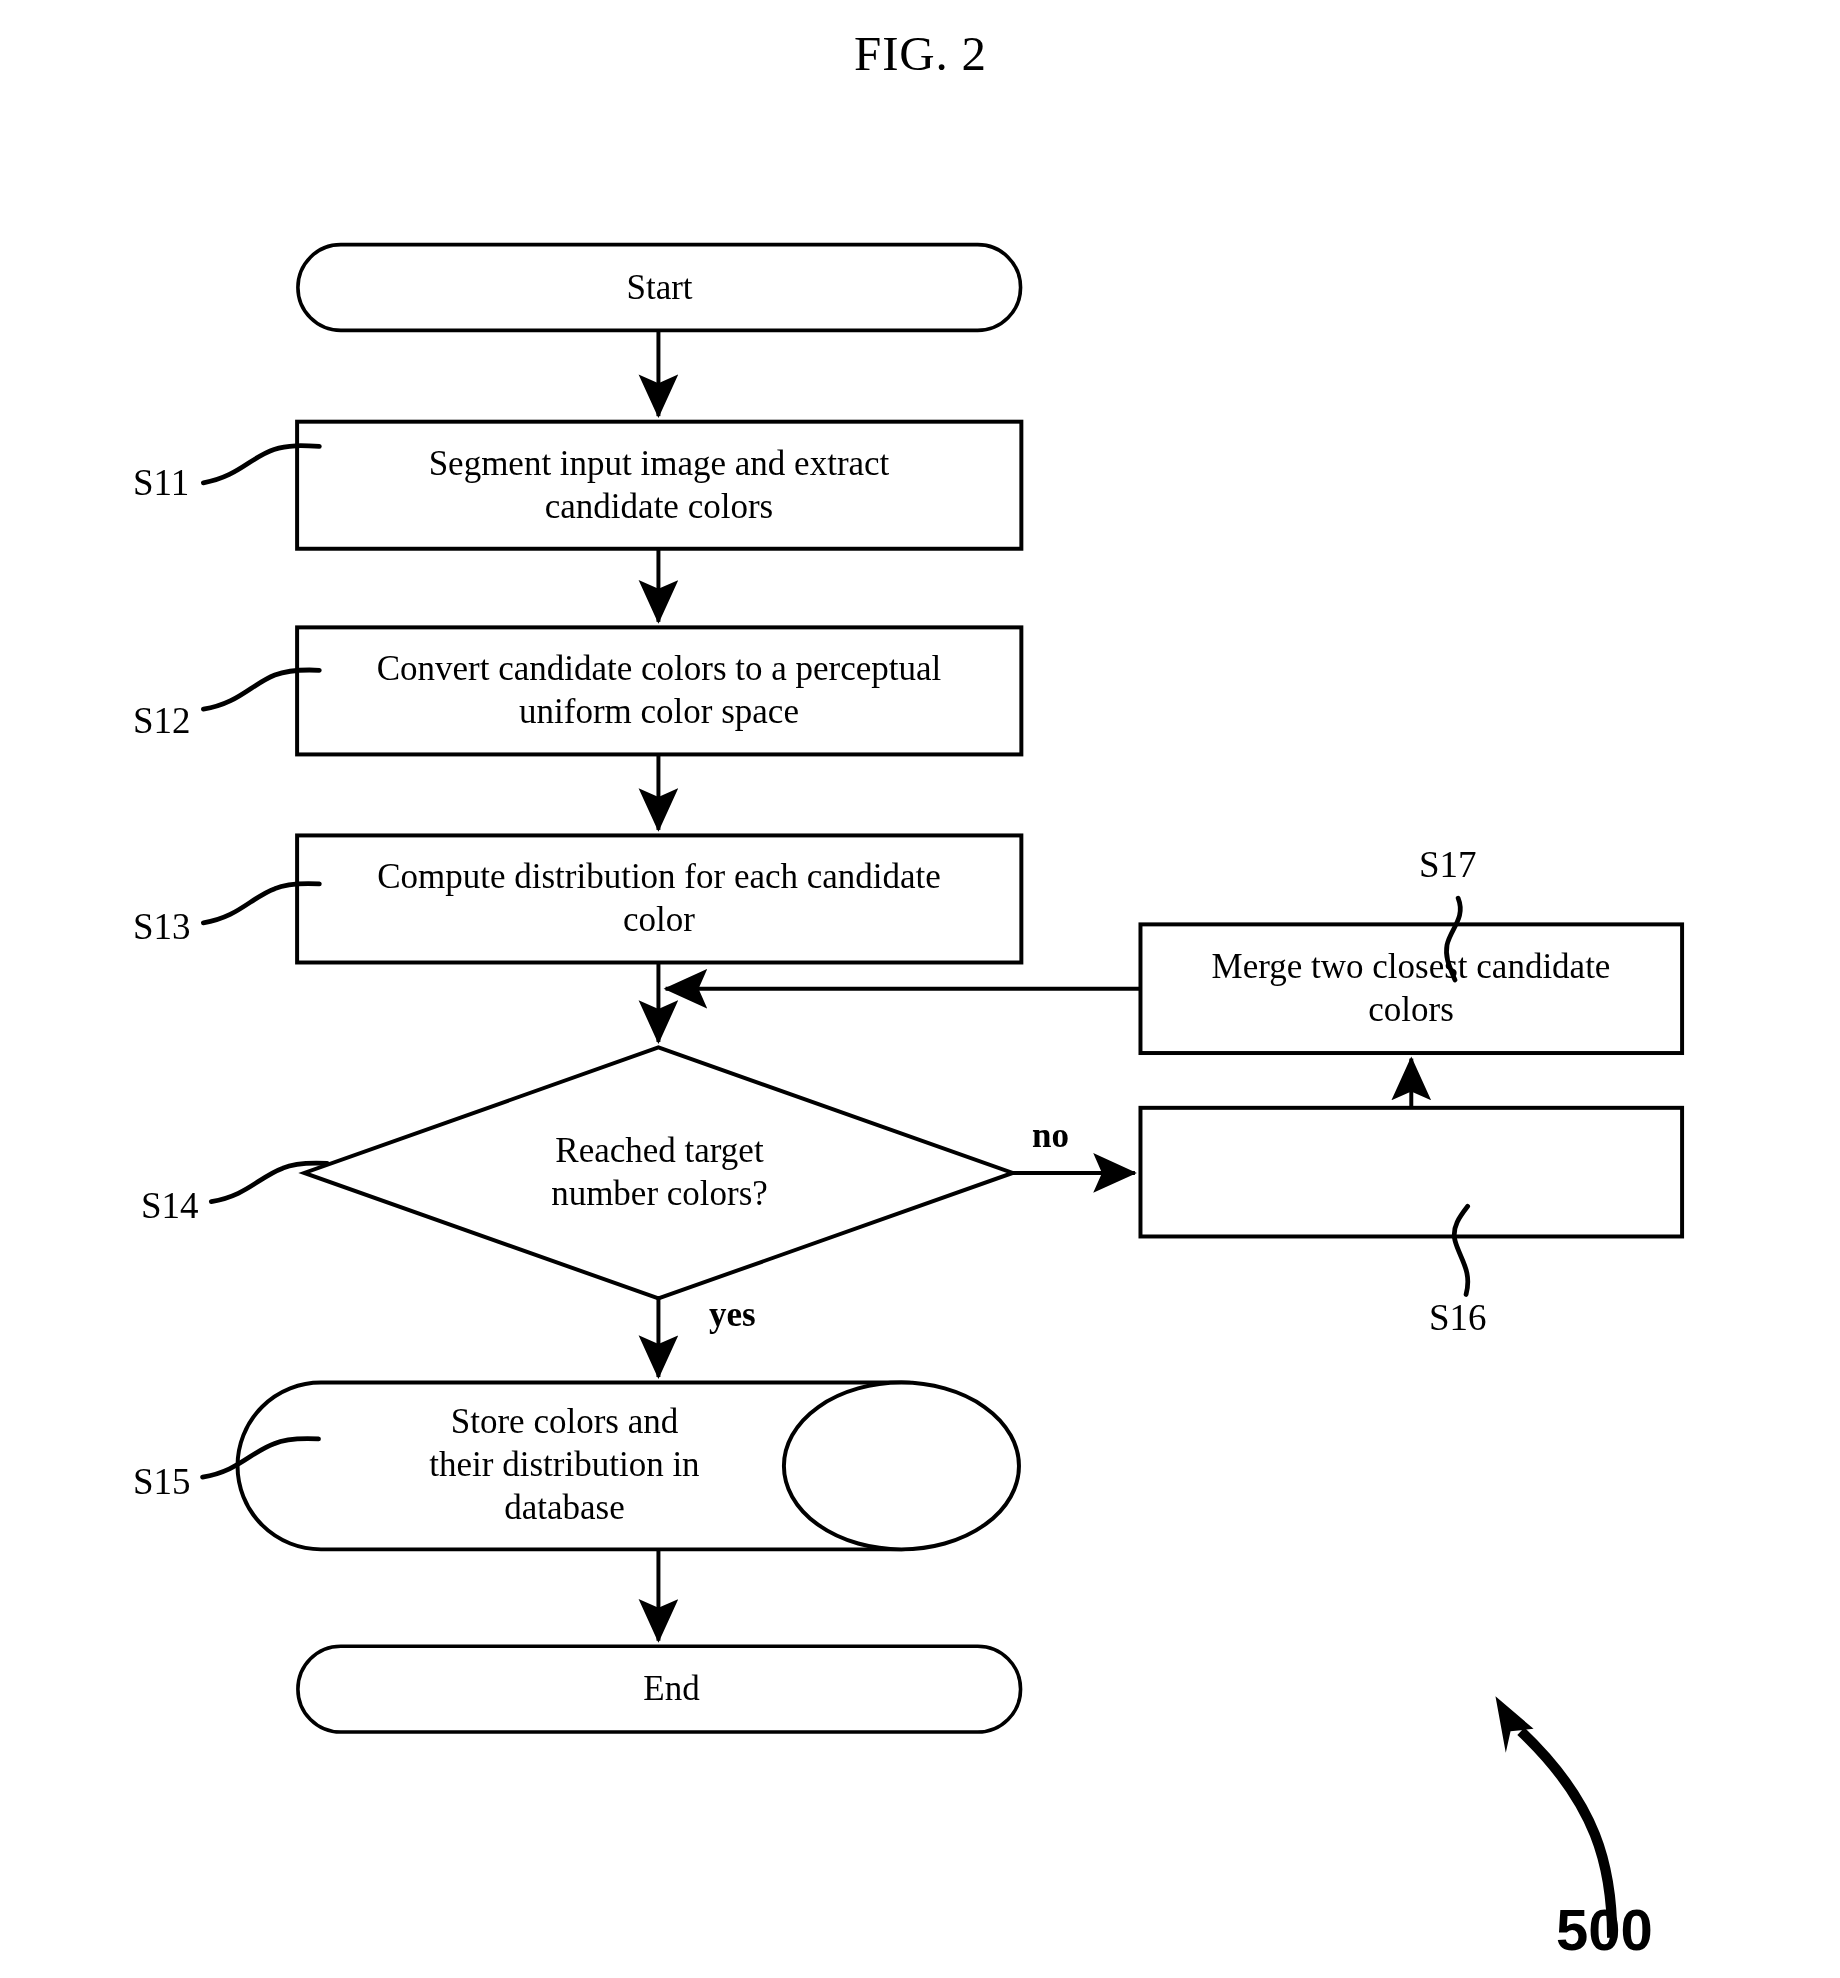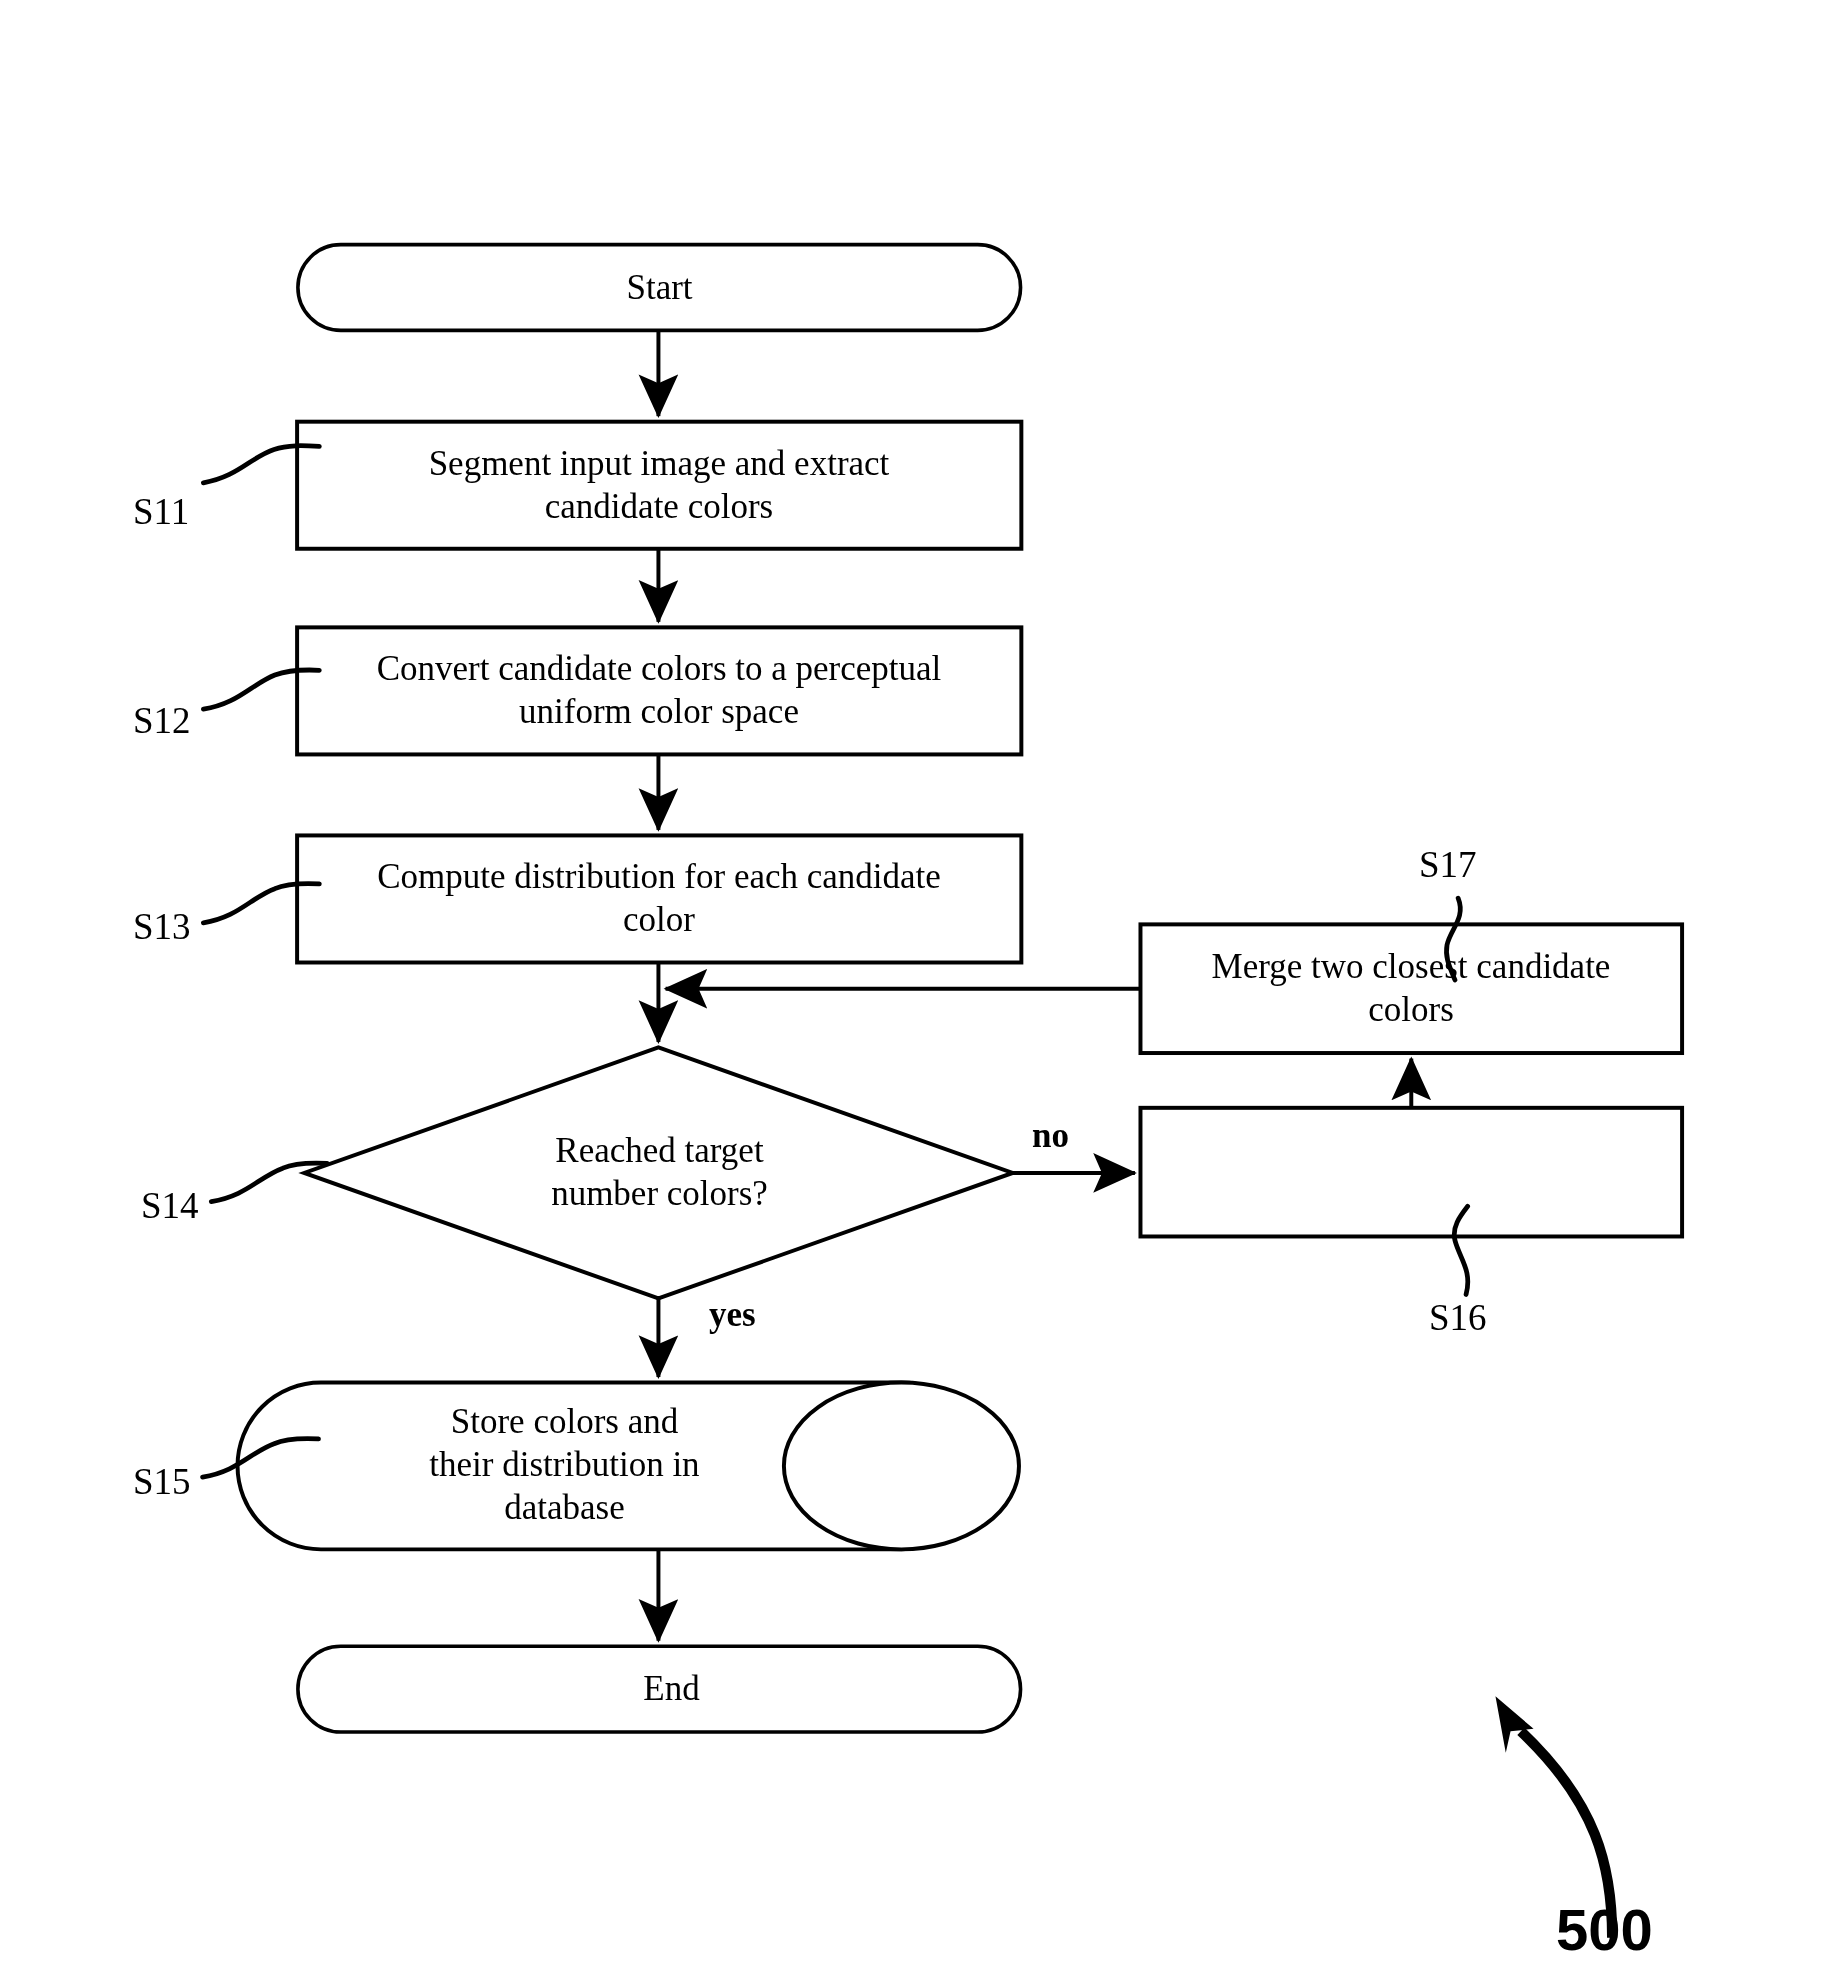--- a/index.html
+++ b/index.html
@@ -69,20 +69,21 @@
     font-weight: bold;
     font-family: Liberation Sans, sans-serif;
     white-space: nowrap;
   }
 </style>
 </head>
 <body>
 
 <div id="figure-root">
 
+  <div class="fig-title">FIG. 2</div>
 
   <svg id="fig-svg" viewBox="0 0 2318 2492" xmlns="http://www.w3.org/2000/svg">
     <defs>
       <marker id="arrowhead" markerWidth="14" markerHeight="14" refX="10.5" refY="5" orient="auto" markerUnits="strokeWidth">
         <path d="M0,0 L11,5 L0,10 L2.2,5 Z" fill="#000000"></path>
       </marker>
       <marker id="arrowhead-left" markerWidth="14" markerHeight="14" refX="10.5" refY="5" orient="auto" markerUnits="strokeWidth">
         <path d="M0,0 L11,5 L0,10 L2.2,5 Z" fill="#000000"></path>
       </marker>
     </defs>
@@ -163,21 +164,21 @@
   <div class="node-label" style="left:334px; top:1382px; width:461px; height:167px;">Store colors and
 their distribution in
 database</div>
 
 
   <div class="node-label" style="left:1145px; top:924px; width:532px; height:129px;">Merge two closest candidate
 colors</div>
 
   <div class="node-label" style="left:310px; top:1646px; width:723px; height:86px;">End</div>
 
-  <div class="ref-label" style="left:133px; top:490px;">S11</div>
+  <div class="ref-label" style="left:133px; top:461px;">S11</div>
 
   <div class="ref-label" style="left:133px; top:692px;margin-top:7px;">S12</div>
 
   <div class="ref-label" style="left:133px; top:905px;">S13</div>
 
   <div class="ref-label" style="left:141px; top:1184px;">S14</div>
 
   <div class="ref-label" style="left:133px; top:1460px;">S15</div>
 
   <div class="ref-label" style="left:1429px; top:1296px;">S16</div>

